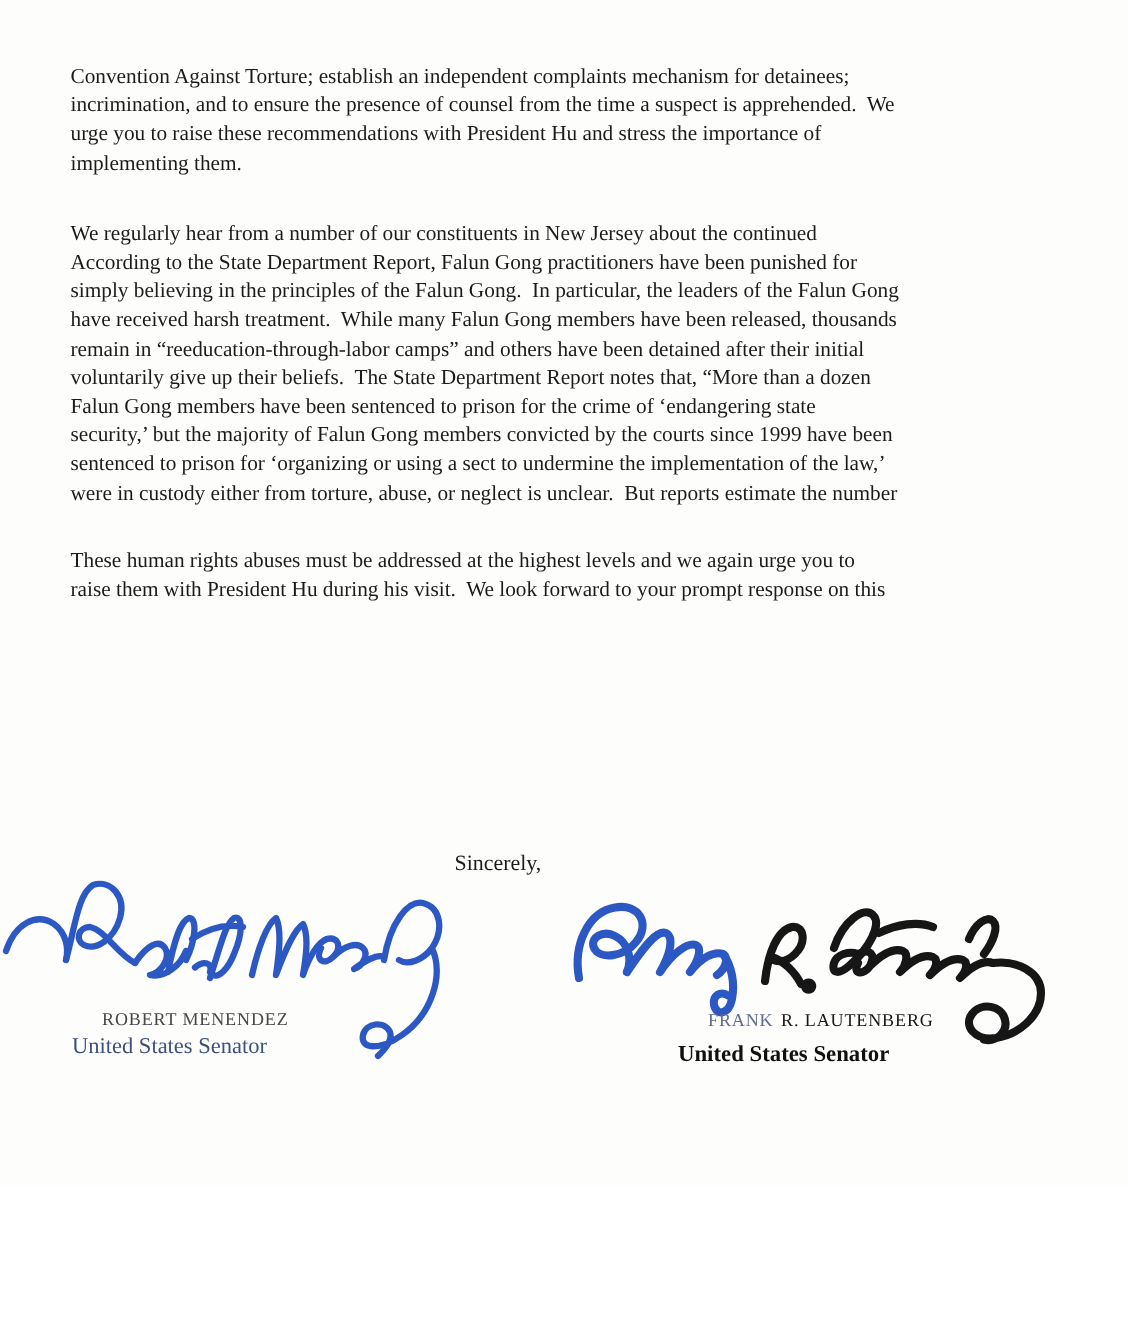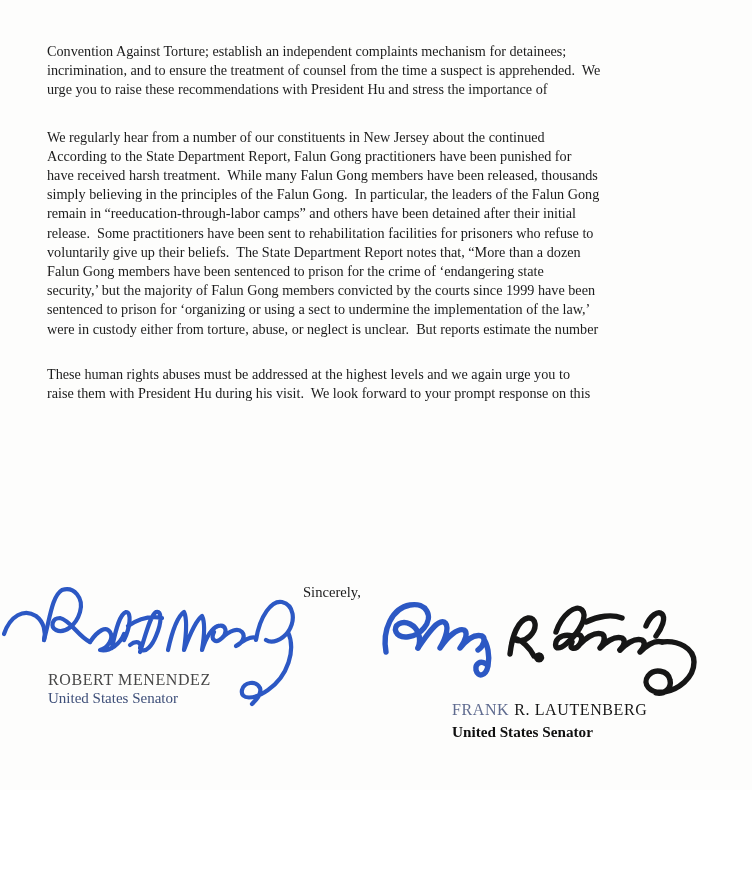--- a/index.html
+++ b/index.html
@@ -21,62 +21,62 @@
     font-family:"Liberation Serif","DejaVu Serif",serif;
   }
   .letter-body{
     position:absolute;left:47px;top:42px;width:680px;
     font-size:14.2px;line-height:19.2px;color:var(--text);
   }
   .para{margin:0 0 26px 0;}
   .para:first-child{margin-bottom:28px;}
   .line{white-space:pre;min-height:19.2px;}
   .closing{
-    position:absolute;left:303px;top:584px;
+    position:absolute;left:303px;top:568px;
     font-size:14.6px;color:var(--text);
   }
   .sig-block{position:absolute;}
   .sig-svg{position:absolute;left:0;top:0;overflow:visible;}
   .sig-svg path{fill:none;stroke-linecap:round;stroke-linejoin:round;}
   .ink-blue{stroke:var(--ink-blue);}
   .ink-black{stroke:var(--ink-black);}
   .name-block-left{position:absolute;left:48px;top:670px;}
-  .name-block-right{position:absolute;left:452px;top:700px;}
+  .name-block-right{position:absolute;left:452px;top:671px;}
   .sig-name{
-    font-size:16px;letter-spacing:0.6px;line-height:19px;
-    color:var(--name-gray);white-space:pre;
+    font-size:12px;letter-spacing:0.6px;line-height:19px;
+    color:var(--name-gray);white-space:pre;margin-left:20px;
   }
   .sig-name .first{color:var(--faded-blue);}
   .sig-name .rest{color:var(--ink-black);margin-left:5px;}
   .sig-title-left{
     font-size:15px;line-height:19px;color:var(--title-navy);white-space:pre;
   }
   .sig-title-right{
     font-size:15.2px;line-height:20px;color:#101010;font-weight:700;
     margin-top:3px;white-space:pre;
   }
 </style>
 </head>
 <body>
 
 <div class="page">
 
   <div class="letter-body">
       <div class="para">
         <div class="line">Convention Against Torture; establish an independent complaints mechanism for detainees;</div>
-        <div class="line">incrimination, and to ensure the treatment of counsel from the time a suspect is apprehended.  We</div>
+        <div class="line">incrimination, and to ensure the presence of counsel from the time a suspect is apprehended.  We</div>
         <div class="line">urge you to raise these recommendations with President Hu and stress the importance of</div>
+        <div class="line">implementing them.</div>
       </div>
       <div class="para">
         <div class="line">We regularly hear from a number of our constituents in New Jersey about the continued</div>
         <div class="line">According to the State Department Report, Falun Gong practitioners have been punished for</div>
+        <div class="line">simply believing in the principles of the Falun Gong.  In particular, the leaders of the Falun Gong</div>
         <div class="line">have received harsh treatment.  While many Falun Gong members have been released, thousands</div>
-        <div class="line">simply believing in the principles of the Falun Gong.  In particular, the leaders of the Falun Gong</div>
         <div class="line">remain in “reeducation-through-labor camps” and others have been detained after their initial</div>
-        <div class="line">release.  Some practitioners have been sent to rehabilitation facilities for prisoners who refuse to</div>
         <div class="line">voluntarily give up their beliefs.  The State Department Report notes that, “More than a dozen</div>
         <div class="line">Falun Gong members have been sentenced to prison for the crime of ‘endangering state</div>
         <div class="line">security,’ but the majority of Falun Gong members convicted by the courts since 1999 have been</div>
         <div class="line">sentenced to prison for ‘organizing or using a sect to undermine the implementation of the law,’</div>
         <div class="line">were in custody either from torture, abuse, or neglect is unclear.  But reports estimate the number</div>
       </div>
       <div class="para">
         <div class="line">These human rights abuses must be addressed at the highest levels and we again urge you to</div>
         <div class="line">raise them with President Hu during his visit.  We look forward to your prompt response on this</div>
       </div>

